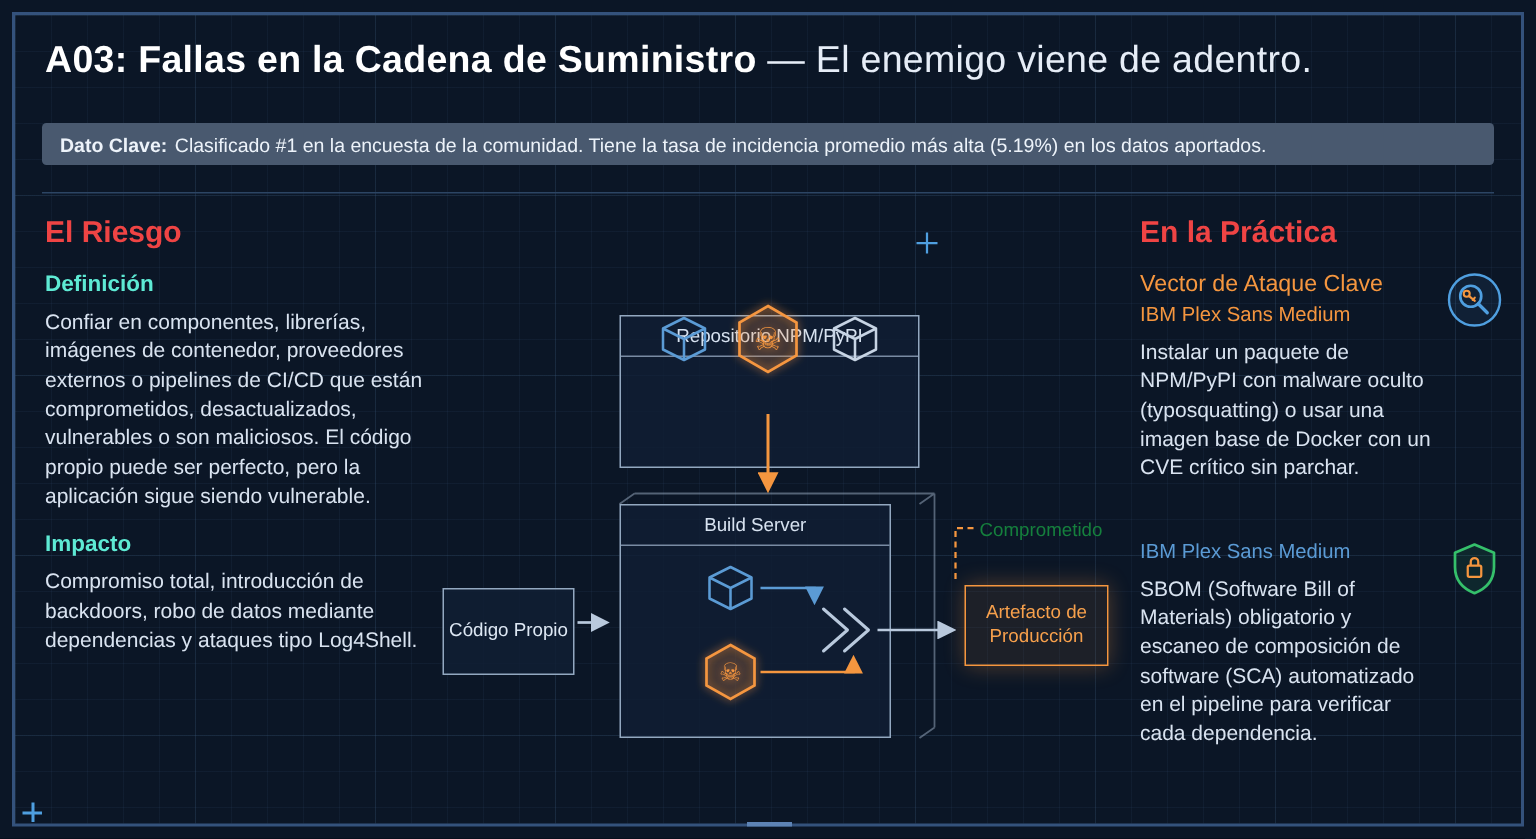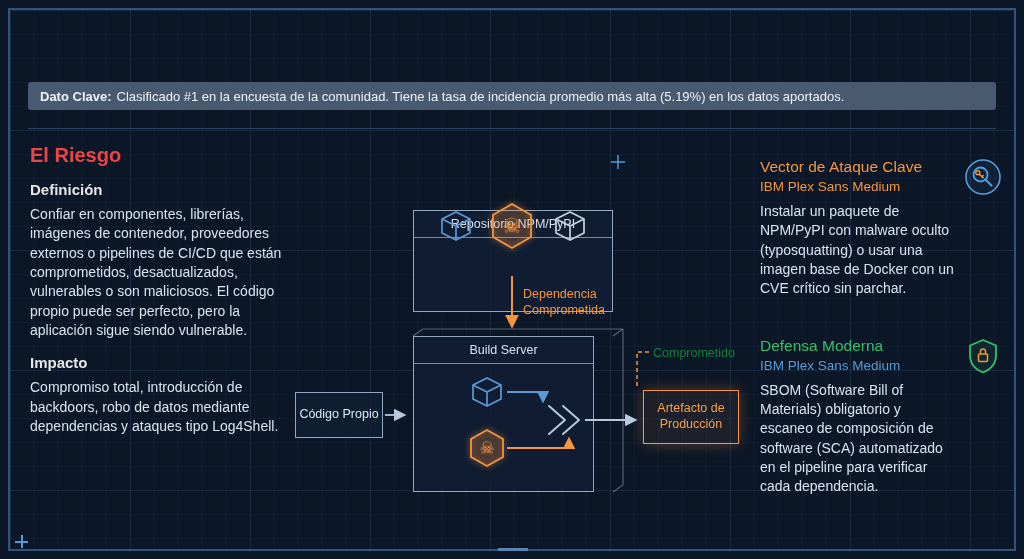--- a/index.html
+++ b/index.html
@@ -23,41 +23,41 @@
 
   .dato-bar{position:absolute;left:28px;top:82px;width:968px;height:28px;background:#49596f;
     border-radius:3px;display:flex;align-items:center;padding:0 12px;box-sizing:border-box;
     font-size:13px;color:#edf3fa;white-space:nowrap;}
   .dato-bar .lbl{font-weight:bold;margin-right:5px;}
   .divider{position:absolute;left:28px;top:128px;width:968px;height:1px;background:#2c4564;}
 
   .col-left{position:absolute;left:30px;top:144px;width:252px;}
   .col-right{position:absolute;left:760px;top:144px;width:240px;}
   h2.section{font-size:20px;font-weight:bold;color:#ef4444;margin:0 0 12px;}
-  h3.sub{font-size:15px;font-weight:bold;color:#e5e5e5;margin:14px 0 7px;}
+  h3.sub{font-size:15px;font-weight:bold;color:#5eead4;margin:14px 0 7px;}
   p.body{font-size:14px;line-height:1.38;color:#d9e3f0;margin:0;}
   .impacto{margin-top:20px;}
 
   .block{position:relative;padding-right:46px;margin-top:14px;}
   .block.defense{margin-top:38px;}
   .block-title{font-size:15.5px;font-weight:normal;}
   .attack .block-title{color:#f5963f;}
   .defense .block-title{color:#35c06b;}
   .block-sub{font-size:13.5px;margin:3px 0 8px;}
   .attack .block-sub{color:#f5963f;}
   .defense .block-sub{color:#5b9bd5;}
   .blk-icon{position:absolute;right:-2px;top:0;}
 
   .diagram{position:absolute;left:285px;top:140px;width:470px;height:404px;}
   .dbox{position:absolute;border:1.5px solid #93a8c0;background:rgba(16,30,52,0.8);box-sizing:border-box;}
   .repo-box{left:128px;top:30px;width:200px;height:102px;margin-top:40px;}
   .build-box{left:128px;top:196px;width:181px;height:156px;}
   .dbox-header{height:26px;line-height:26px;text-align:center;font-size:12.5px;color:#d7e2f0;
     border-bottom:1px solid rgba(147,168,192,0.8);}
-  .codigo-box{position:absolute;left:10px;top:252px;width:88px;height:46px;border:1.5px solid #93a8c0;
+  .codigo-box{position:absolute;left:10px;top:252px;width:88px;height:58px;border:1.5px solid #93a8c0;
     background:rgba(16,30,52,0.85);display:flex;align-items:center;justify-content:center;text-align:center;
     font-size:12.5px;color:#dde7f3;line-height:1.25;padding:2px;box-sizing:border-box;}
   .artefacto-box{position:absolute;left:358px;top:250px;width:96px;height:54px;border:1.5px solid #f5963f;
     background:rgba(245,150,63,0.08);box-shadow:0 0 14px rgba(245,150,63,0.32);display:flex;align-items:center;
     justify-content:center;text-align:center;font-size:12.5px;color:#f7a04c;line-height:1.25;box-sizing:border-box;}
   .dep-label{position:absolute;left:238px;top:146px;width:112px;font-size:12.5px;color:#f5963f;line-height:1.3;}
   .comp-label{position:absolute;left:368px;top:206px;font-size:12.5px;color:#15803d;}
   .dsvg{position:absolute;left:0;top:0;pointer-events:none;}
   .skull{position:absolute;display:flex;align-items:center;justify-content:center;color:#f5963f;
     text-shadow:0 0 8px rgba(245,150,63,0.9);}
@@ -65,20 +65,23 @@
   .skull-build{left:188px;top:294px;width:28px;height:28px;font-size:17px;}
 </style>
 </head>
 <body>
 
 <div class="page">
   <div class="frame"></div>
   <div class="plus-mark"></div>
   <div class="bottom-tick"></div>
 
+  <div class="title">
+    <span>A03: Fallas en la Cadena de Suministro</span><span class="rest"> — El enemigo viene de adentro.</span>
+  </div>
 
   <div class="dato-bar">
     <span class="lbl">Dato Clave:</span>
     <span>Clasificado #1 en la encuesta de la comunidad. Tiene la tasa de incidencia promedio más alta (5.19%) en los datos aportados.</span>
   </div>
   <div class="divider"></div>
 
   <div class="col-left">
     <h2 class="section">El Riesgo</h2>
     <h3 class="sub">Definición</h3>
@@ -89,21 +92,20 @@
 
   <div class="diagram">
     <div class="dbox repo-box">
       <div class="dbox-header">Repositorio NPM/PyPI</div>
     </div>
     <div class="dbox build-box">
       <div class="dbox-header">Build Server</div>
     </div>
     <div class="codigo-box">Código Propio</div>
     <div class="artefacto-box">Artefacto de Producción</div>
-    <div class="dep-label">Dependencia Comprometida</div>
     <div class="comp-label">Comprometido</div>
 
     <svg class="dsvg" width="470" height="404" viewBox="0 0 470 404">
       <defs>
         <marker id="ah-o" viewBox="0 0 10 10" refX="8" refY="5" markerWidth="7" markerHeight="7" orient="auto-start-reverse">
           <path d="M0,0 L10,5 L0,10 z" fill="#f5963f"></path>
         </marker>
         <marker id="ah-g" viewBox="0 0 10 10" refX="8" refY="5" markerWidth="7" markerHeight="7" orient="auto-start-reverse">
           <path d="M0,0 L10,5 L0,10 z" fill="#b9c9dd"></path>
         </marker>
@@ -147,20 +149,21 @@
       <path d="M222,308 L284,308 L284,299" stroke="#f5963f" stroke-width="1.8" marker-end="url(#ah-o)" fill="none"></path>
       <path d="M300,280 L350,280" stroke="#b9c9dd" stroke-width="1.8" marker-end="url(#ah-g)" fill="none"></path>
       <path d="M364,212 L352,212 L352,248" stroke="#f5963f" stroke-width="1.5" stroke-dasharray="4 3" fill="none"></path>
     </svg>
 
     <span class="skull skull-repo">☠</span>
     <span class="skull skull-build">☠</span>
   </div>
 
   <div class="col-right">
+    <h2 class="section">En la Práctica</h2>
 
     <div class="block attack">
       <div class="blk-icon">
         <svg width="38" height="38" viewBox="0 0 38 38">
           <circle cx="19" cy="19" r="17" stroke="#4f9fe0" fill="rgba(79,159,224,0.08)" stroke-width="1.6"></circle>
           <circle cx="16.5" cy="16.5" r="7" stroke="#4f9fe0" fill="none" stroke-width="1.8"></circle>
           <line x1="21.5" y1="21.5" x2="27.5" y2="27.5" stroke="#4f9fe0" stroke-width="2.2" stroke-linecap="round"></line>
           <circle cx="13.8" cy="14.8" r="2" stroke="#f5963f" fill="none" stroke-width="1.4"></circle>
           <path d="M15.4,16.4 L19.2,19.6 M17.8,19 l1.4,-1.6" stroke="#f5963f" fill="none" stroke-width="1.4" stroke-linecap="round"></path>
         </svg>
@@ -171,18 +174,17 @@
     </div>
 
     <div class="block defense">
       <div class="blk-icon">
         <svg width="38" height="38" viewBox="0 0 38 38">
           <path d="M19,3 L32,8.5 V18 C32,27.5 26.5,32.5 19,35.5 C11.5,32.5 6,27.5 6,18 V8.5 Z" stroke="#35c06b" fill="rgba(53,192,107,0.10)" stroke-width="1.8" stroke-linejoin="round"></path>
           <rect x="14.5" y="17" width="9" height="7.5" rx="1" stroke="#f5963f" fill="none" stroke-width="1.5"></rect>
           <path d="M16.5,17 v-2.5 a2.5,2.5 0 0 1 5,0 V17" stroke="#f5963f" fill="none" stroke-width="1.5"></path>
         </svg>
       </div>
-      <div class="block-title">Defensa Moderna</div>
       <div class="block-sub">IBM Plex Sans Medium</div>
       <p class="body">SBOM (Software Bill of Materials) obligatorio y escaneo de composición de software (SCA) automatizado en el pipeline para verificar cada dependencia.</p>
     </div>
   </div>
 </div>
 
 </body></html>

